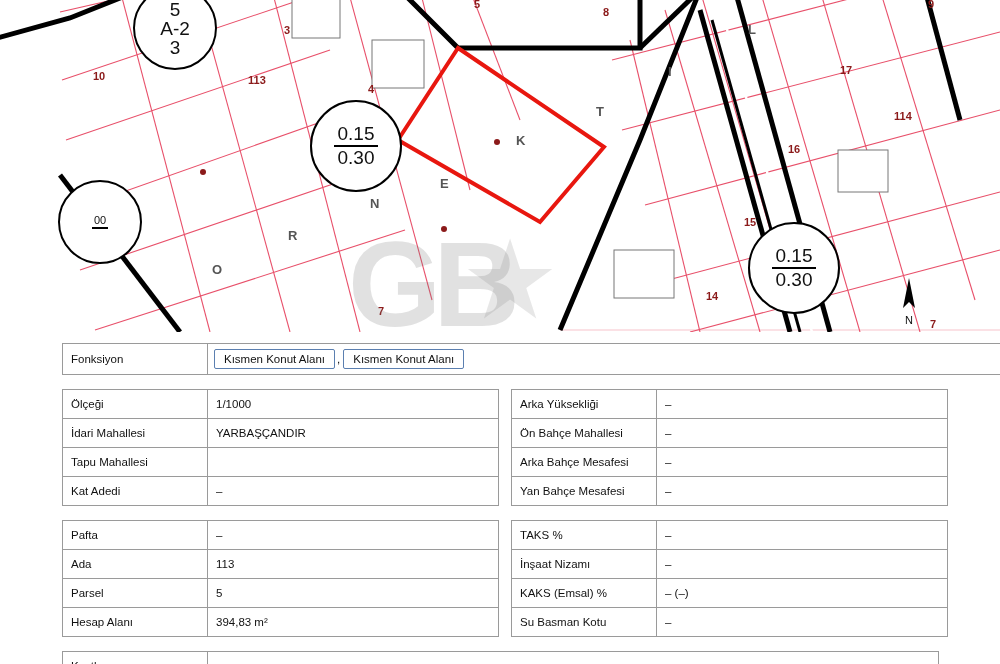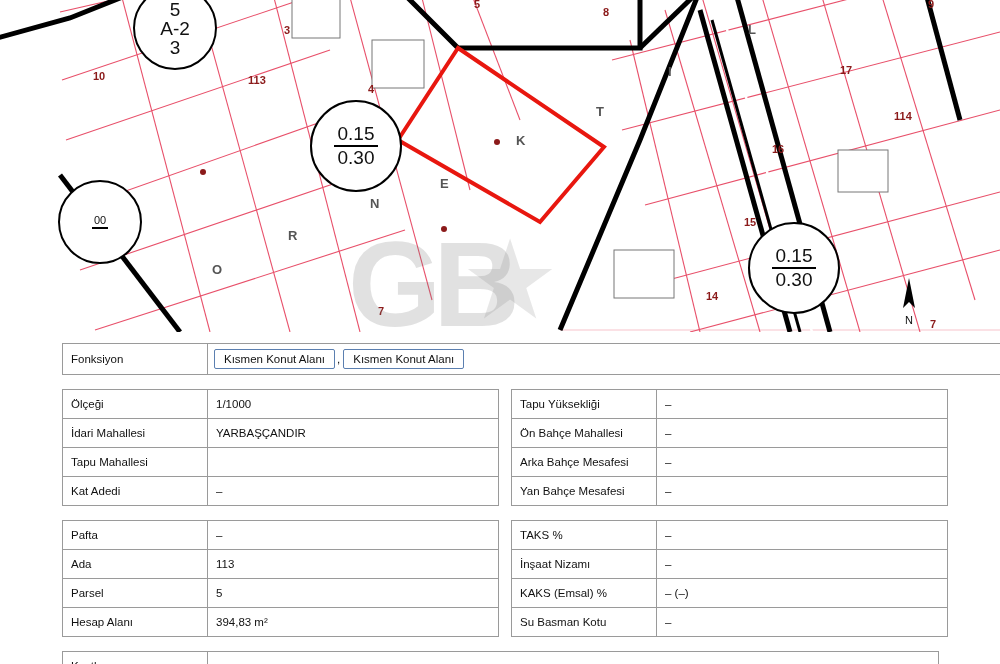--- a/index.html
+++ b/index.html
@@ -261,21 +261,21 @@
   </div>
 
   <div class="parcel-num" style="left:284px; top:24px;">3</div>
   <div class="parcel-num" style="left:93px;  top:70px;">10</div>
   <div class="parcel-num" style="left:248px; top:74px;">113</div>
   <div class="parcel-num" style="left:368px; top:83px;">4</div>
   <div class="parcel-num" style="left:474px; top:-2px;">5</div>
   <div class="parcel-num" style="left:603px; top:6px;">8</div>
   <div class="parcel-num" style="left:840px; top:64px;">17</div>
   <div class="parcel-num" style="left:894px; top:110px;">114</div>
-  <div class="parcel-num" style="left:772px; top:143px;">16</div>
+  <div class="parcel-num" style="left:788px; top:143px;">16</div>
   <div class="parcel-num" style="left:744px; top:216px;">15</div>
   <div class="parcel-num" style="left:378px; top:305px;">7</div>
   <div class="parcel-num" style="left:706px; top:290px;">14</div>
   <div class="parcel-num" style="left:930px; top:318px;">7</div>
   <div class="parcel-num" style="left:928px; top:-2px;">9</div>
 
   <div class="parcel-dot" style="left:200px; top:169px;"></div>
   <div class="parcel-dot" style="left:441px; top:226px;"></div>
   <div class="parcel-dot" style="left:494px; top:139px;"></div>
 
@@ -332,21 +332,21 @@
       <tr>
         <td class="label">Kat Adedi</td>
         <td>–</td>
       </tr>
     </tbody>
       </table>
 
     <table class="info tbl-right">
       <tbody>
           <tr>
-        <td class="label">Tapu Yüksekliği</td>
+        <td class="label">Arka Yüksekliği</td>
         <td>–</td>
       </tr>
       <tr>
         <td class="label">Ön Bahçe Mahallesi</td>
         <td>–</td>
       </tr>
       <tr>
         <td class="label">Arka Bahçe Mesafesi</td>
         <td>–</td>
       </tr>

